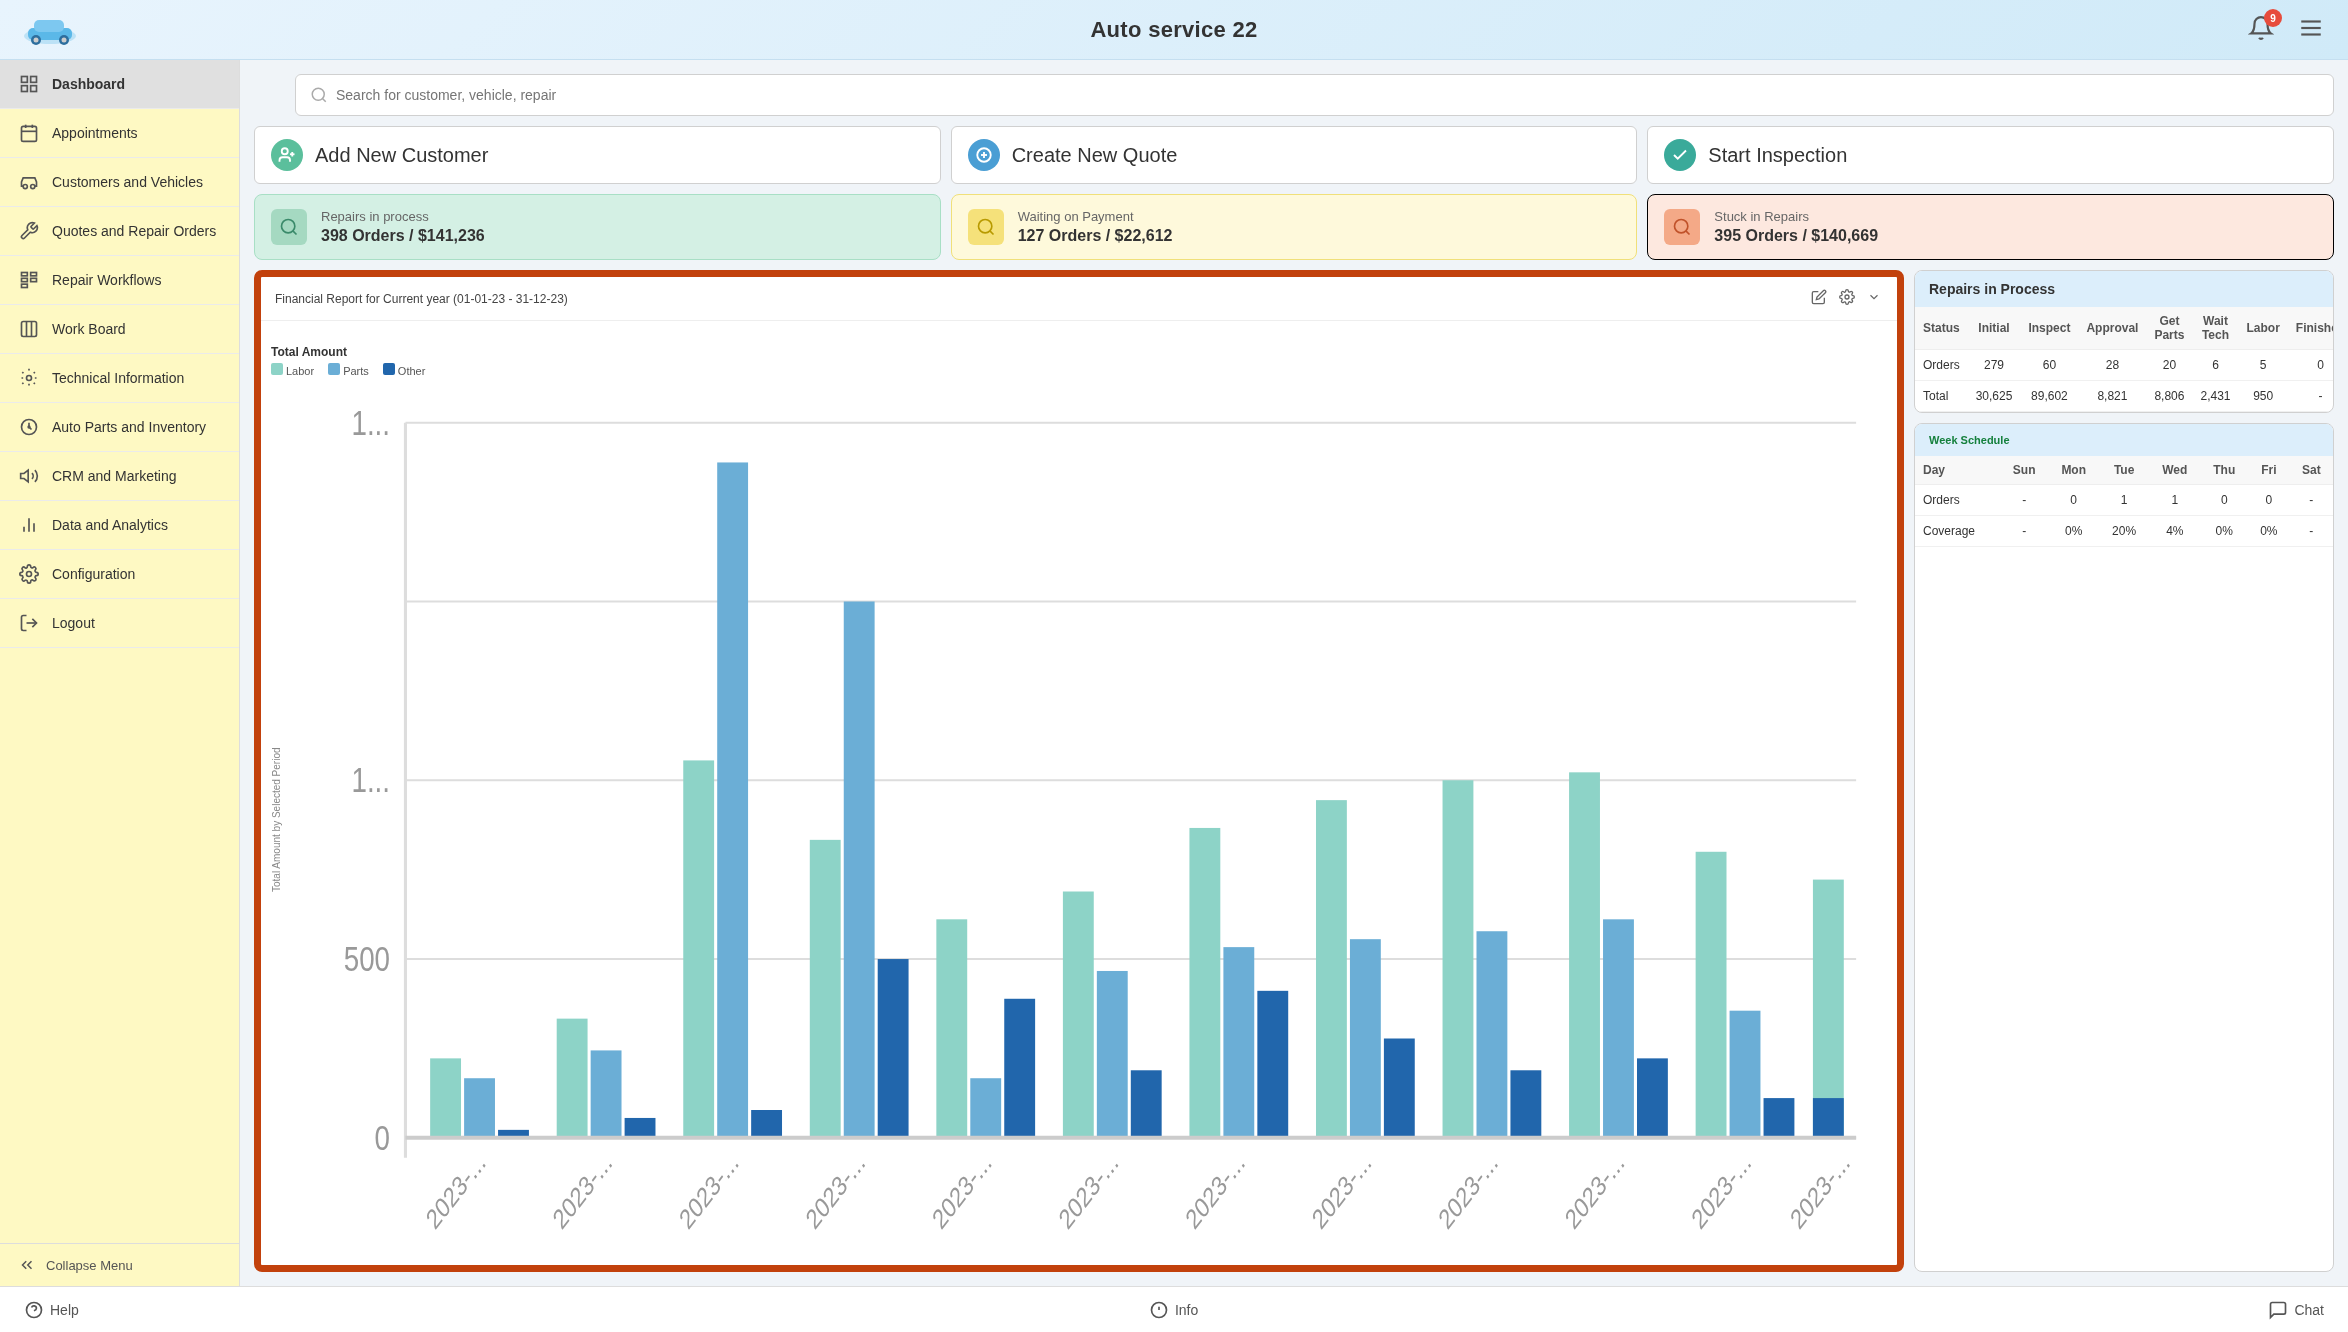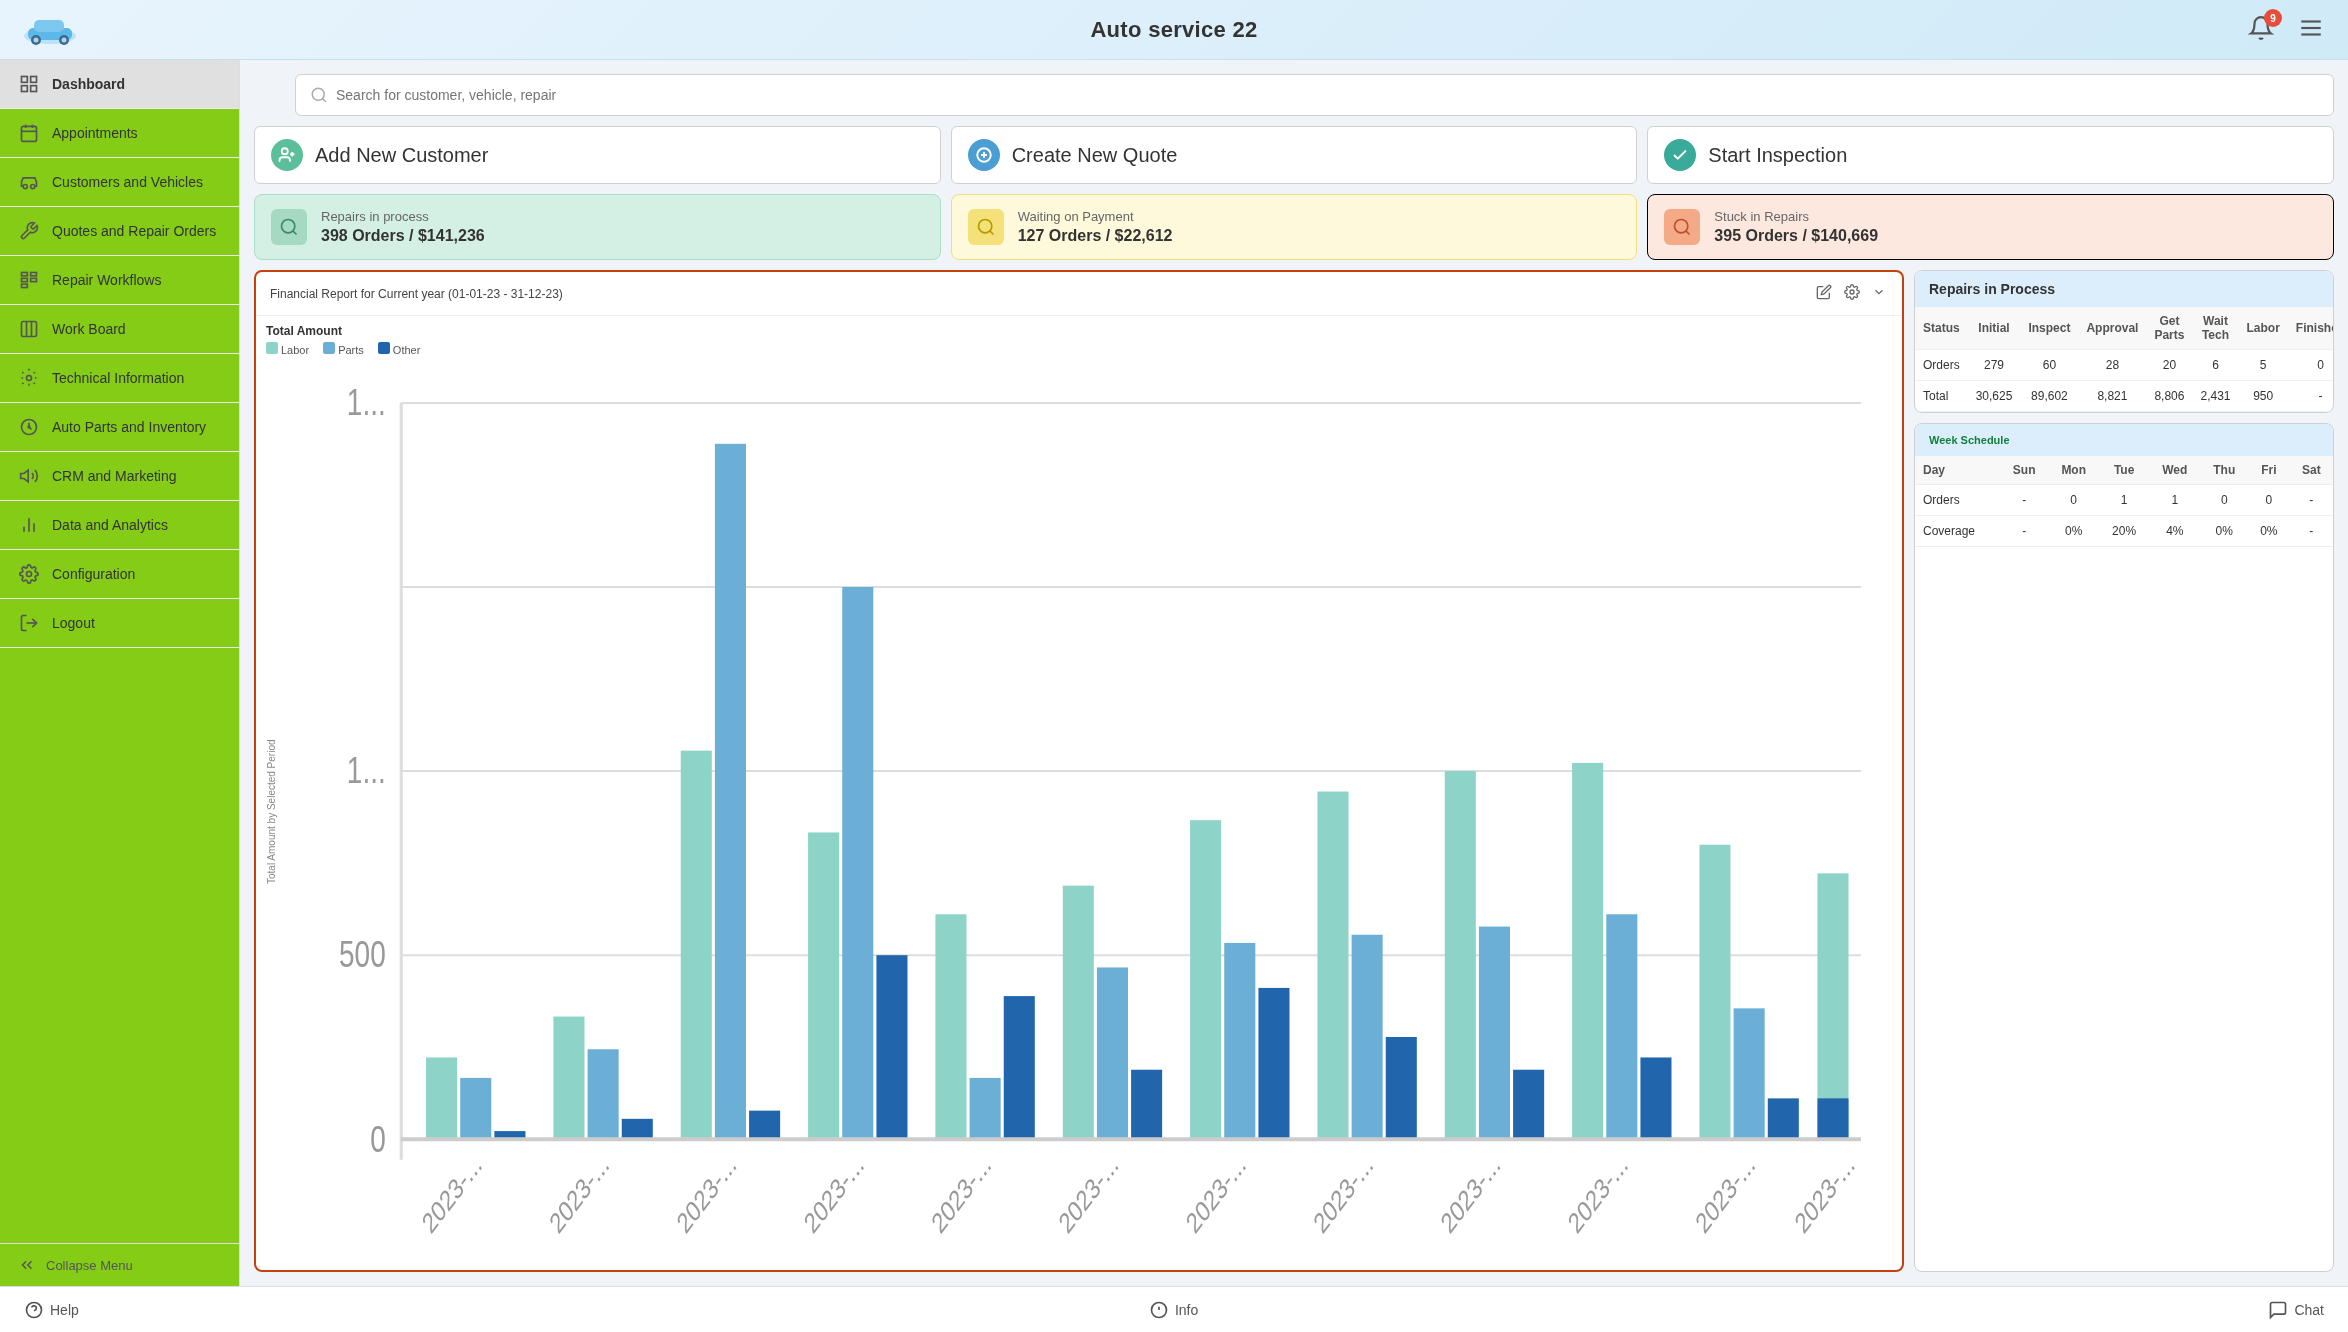--- a/index.html
+++ b/index.html
@@ -17,21 +17,21 @@
     .header-actions { display: flex; align-items: center; gap: 16px; }
     .notif-btn { position: relative; background: none; border: none; cursor: pointer; padding: 4px; }
     .notif-badge { position: absolute; top: -2px; right: -4px; background: #e74c3c; color: #fff; font-size: 10px; font-weight: 700; border-radius: 50%; width: 18px; height: 18px; display: flex; align-items: center; justify-content: center; }
     .menu-btn { background: none; border: none; cursor: pointer; padding: 4px; }
 
     
     .main-layout { display: flex; flex: 1; overflow: hidden; }
 
     
     .sidebar {
-      width: 240px; background: #84cc16; border-right: 1px solid #ddd;
+      width: 240px; background: #fef9c3; border-right: 1px solid #ddd;
       display: flex; flex-direction: column; overflow-y: auto; flex-shrink: 0;
     }
     .sidebar-item {
       display: flex; align-items: center; gap: 12px;
       padding: 13px 18px; cursor: pointer; color: #333;
       font-size: 14px; font-weight: 500; border-bottom: 1px solid #ebebeb;
       transition: background 0.15s;
     }
     .sidebar-item.active { background: #e0e0e0; font-weight: 600; }
     .sidebar-item .item-icon { width: 22px; height: 22px; display: flex; align-items: center; justify-content: center; flex-shrink: 0; }
@@ -78,22 +78,22 @@
     .status-icon.yellow-icon { background: #f5e17a; }
     .status-icon.red-icon { background: #f4a987; }
     .status-info .label { font-size: 13px; color: #666; margin-bottom: 3px; }
     .status-info .value { font-size: 16px; font-weight: 700; color: #333; }
 
     
     .bottom-row { display: flex; gap: 10px; flex: 1; overflow: hidden; }
 
     
     .financial-card {
-      flex: 1; background: #fff; border: 2px solid #c2410c; border-radius: 8px;
-      display: flex; flex-direction: column; overflow: hidden;
+      flex: 1; background: #fff; border: 7px solid #c2410c; border-radius: 8px;
+      display: flex; flex-direction: column; overflow: hidden; gap: 16px;
     }
     .card-header {
       display: flex; align-items: center; justify-content: space-between;
       padding: 10px 14px; border-bottom: 1px solid #eee; font-size: 13px; color: #555;
     }
     .card-header-actions { display: flex; gap: 8px; align-items: center; }
     .card-body { flex: 1; padding: 8px 10px; overflow: hidden; }
 
     
     .chart-area { display: flex; flex-direction: column; height: 100%; }

